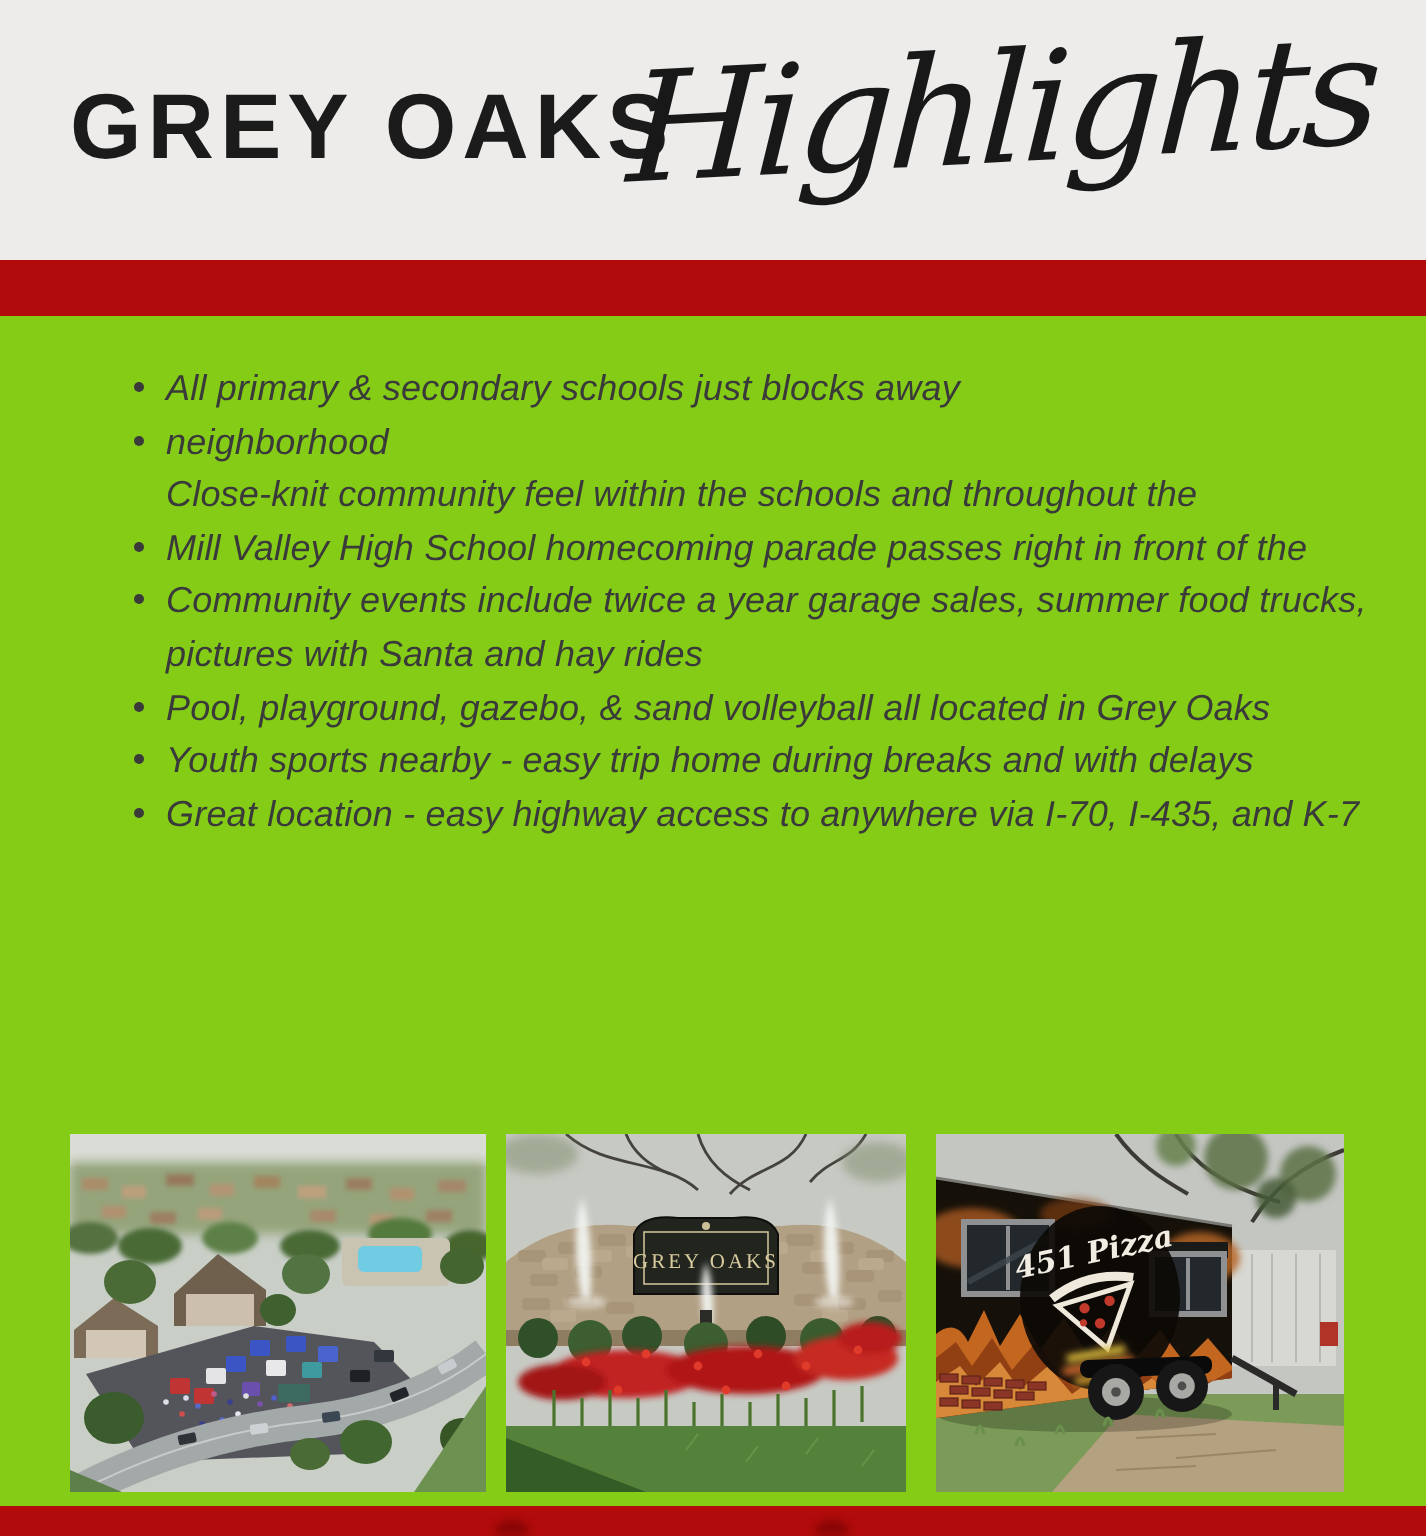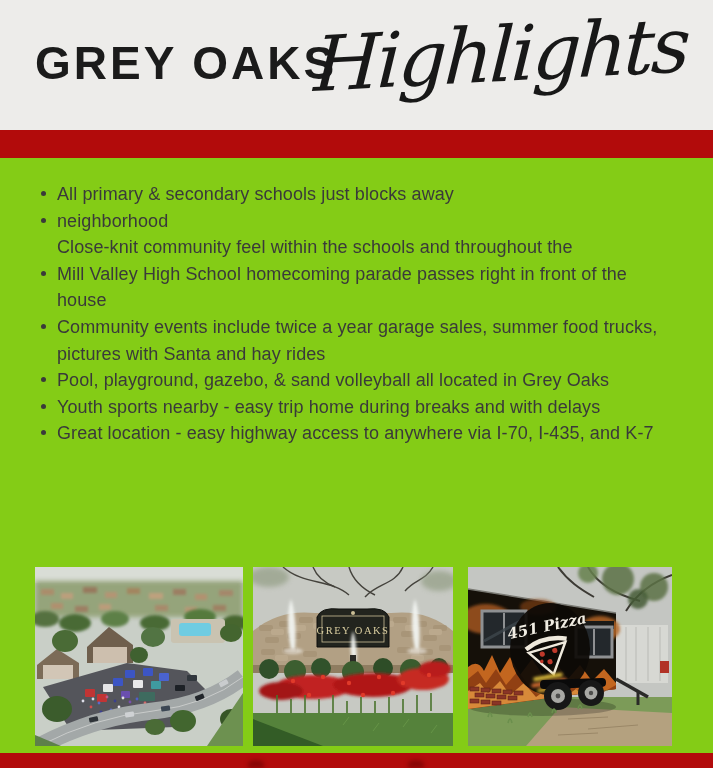--- a/index.html
+++ b/index.html
@@ -9,21 +9,21 @@
   
   .header{position:absolute;left:0;top:0;width:713px;height:130px;background:var(--header_bg,#edecea);}
   .brand-title{position:absolute;left:35px;top:36px;font-size:46px;font-weight:bold;
                letter-spacing:3px;color:var(--title,#1b1b1b);white-space:nowrap;}
   .script-title{position:absolute;left:314px;top:2px;font-size:76px;line-height:1.4;
                 font-family:"DejaVu Serif", serif;font-style:italic;font-weight:normal;
                 color:#181818;transform:rotate(-3deg) skewX(-6deg);letter-spacing:-3px;white-space:nowrap;}
   .red-divider{position:absolute;left:0;top:130px;width:713px;height:28px;background:var(--accent_red,#b20b0b);}
 
   
-  .highlights{position:absolute;left:40px;top:181px;width:625px;color:var(--text,#3a3a3a);}
+  .highlights{position:absolute;left:66px;top:181px;width:625px;color:var(--text,#3a3a3a);font-style:italic;}
   .highlights ul{list-style:none;margin:0;padding:0;}
   .hl-item{position:relative;padding-left:17px;}
   .hl-item::before{content:"";position:absolute;left:1px;top:10px;width:5px;height:5px;
                    border-radius:50%;background:var(--text,#3a3a3a);}
   .hl-line{font-size:18px;line-height:26.6px;letter-spacing:0.1px;white-space:nowrap;}
   .hl-line sup{font-size:11px;line-height:0;}
 
   
   .photos{position:absolute;left:35px;top:567px;width:637px;height:179px;display:flex;}
   .photo{height:179px;overflow:hidden;background:#ccc;}
@@ -60,21 +60,20 @@
         </li>
         <li class="hl-item">
           <div>
             <div class="hl-line">neighborhood</div>
             <div class="hl-line">Close-knit community feel within the schools and throughout the</div>
           </div>
         </li>
         <li class="hl-item">
           <div>
             <div class="hl-line">Mill Valley High School homecoming parade passes right in front of the</div>
-            <div class="hl-line">house</div>
           </div>
         </li>
         <li class="hl-item">
           <div>
             <div class="hl-line">Community events include twice a year garage sales, summer food trucks,</div>
             <div class="hl-line">pictures with Santa and hay rides</div>
           </div>
         </li>
         <li class="hl-item">
           <div>

